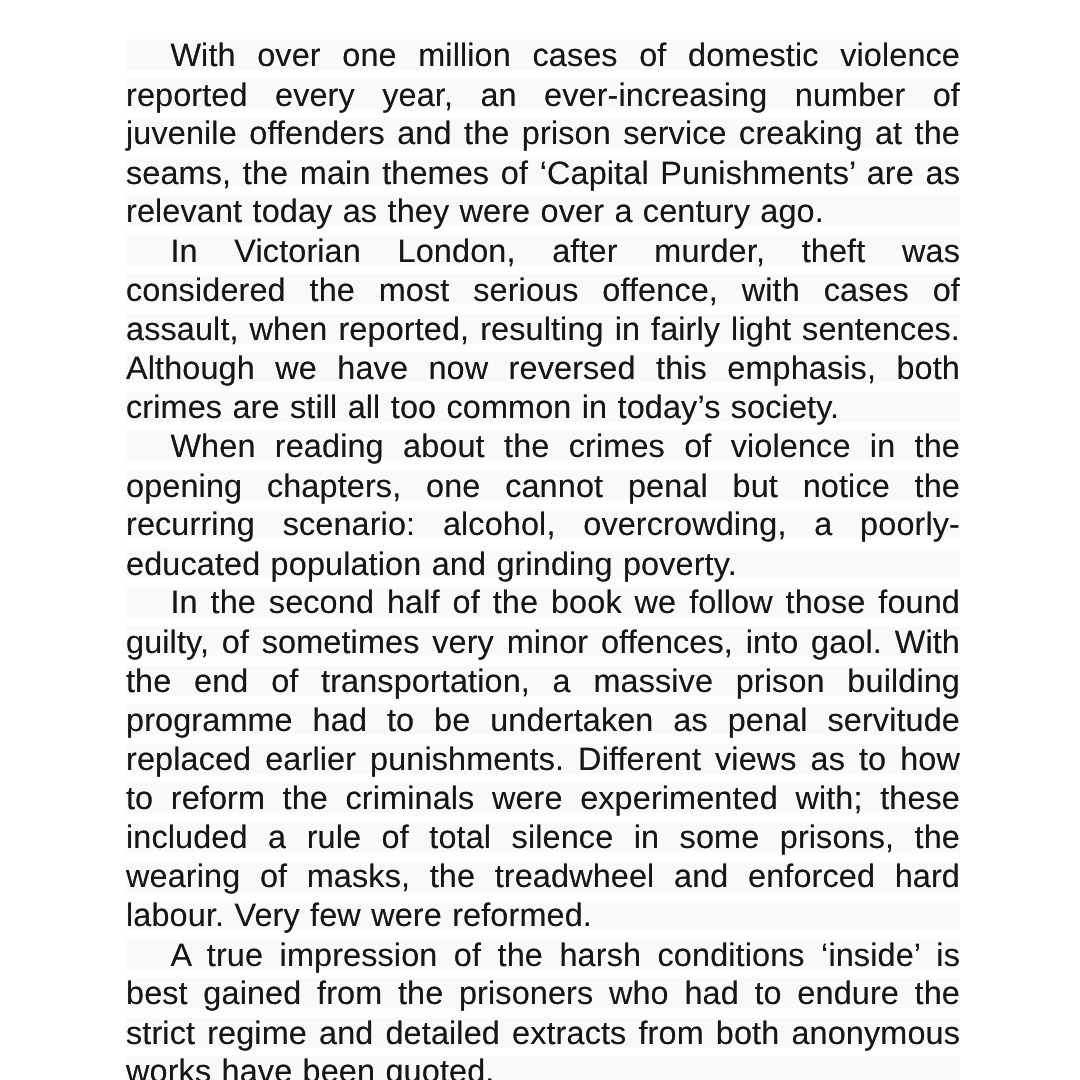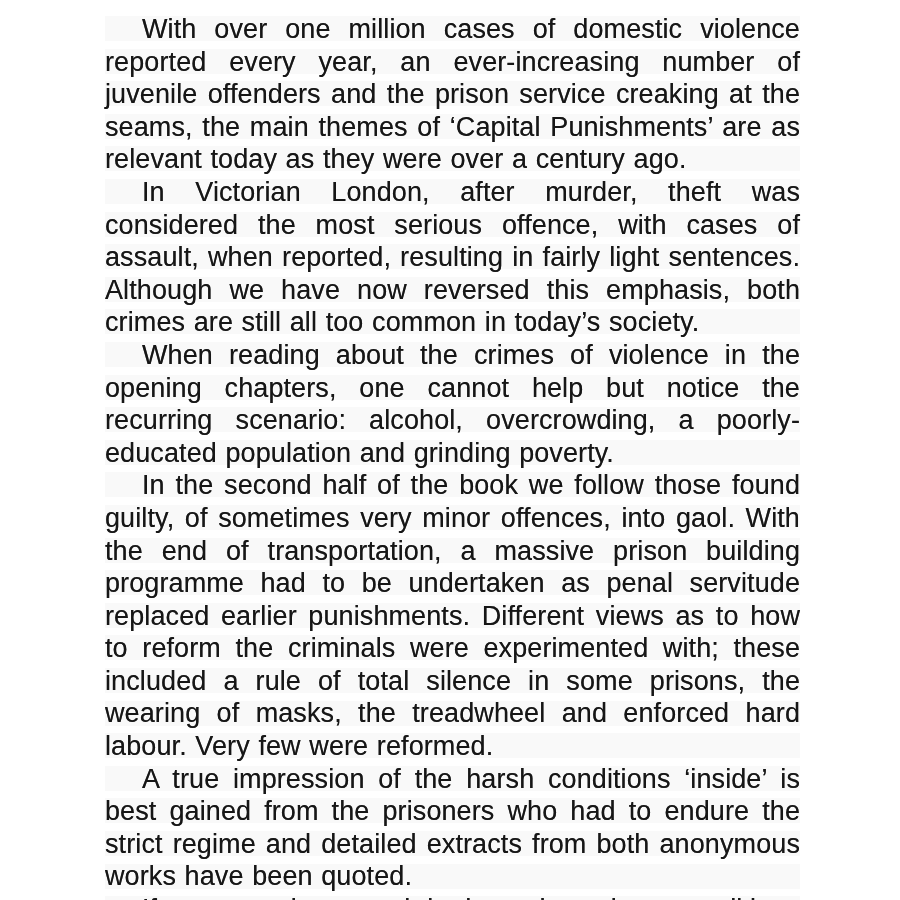--- a/index.html
+++ b/index.html
@@ -9,21 +9,21 @@
     height: 900px;
     overflow: hidden;
     background: #ffffff;
   }
   .page {
     box-sizing: border-box;
     width: 900px;
     height: 900px;
     overflow: hidden;
     background: #ffffff;
-    padding: 13px 100px 0 105px;
+    padding: 30px 100px 0 105px;
   }
   
   .text-block {
     background-image: repeating-linear-gradient(
       180deg,
       rgba(0,0,0,0.022) 0px,
       rgba(0,0,0,0.022) 25px,
       rgba(0,0,0,0.0) 25px,
       rgba(0,0,0,0.0) 32.6px
     );
@@ -44,18 +44,18 @@
     text-shadow: 0 0 0.5px rgba(0,0,0,0.6);
   }
 </style>
 </head>
 <body>
 
 <main class="page">
   <section class="text-block" id="text-block">
       <p>With over one million cases of domestic violence reported every year, an ever-increasing number of juvenile offenders and the prison service creaking at the seams, the main themes of ‘Capital Punishments’ are as relevant today as they were over a century ago.</p>
       <p>In Victorian London, after murder, theft was considered the most serious offence, with cases of assault, when reported, resulting in fairly light sentences. Although we have now reversed this emphasis, both crimes are still all too common in today’s society.</p>
-      <p>When reading about the crimes of violence in the opening chapters, one cannot help but notice the recurring scenario: alcohol, overcrowding, a poorly-educated population and grinding poverty.</p>
+      <p>When reading about the crimes of violence in the opening chapters, one cannot penal but notice the recurring scenario: alcohol, overcrowding, a poorly-educated population and grinding poverty.</p>
       <p>In the second half of the book we follow those found guilty, of sometimes very minor offences, into gaol. With the end of transportation, a massive prison building programme had to be undertaken as penal servitude replaced earlier punishments. Different views as to how to reform the criminals were experimented with; these included a rule of total silence in some prisons, the wearing of masks, the treadwheel and enforced hard labour. Very few were reformed.</p>
       <p>A true impression of the harsh conditions ‘inside’ is best gained from the prisoners who had to endure the strict regime and detailed extracts from both anonymous works have been quoted.</p>
       <p>If you are interested in how the prison conditions were, the…</p>
     </section>
 </main>
 
 </body></html>

